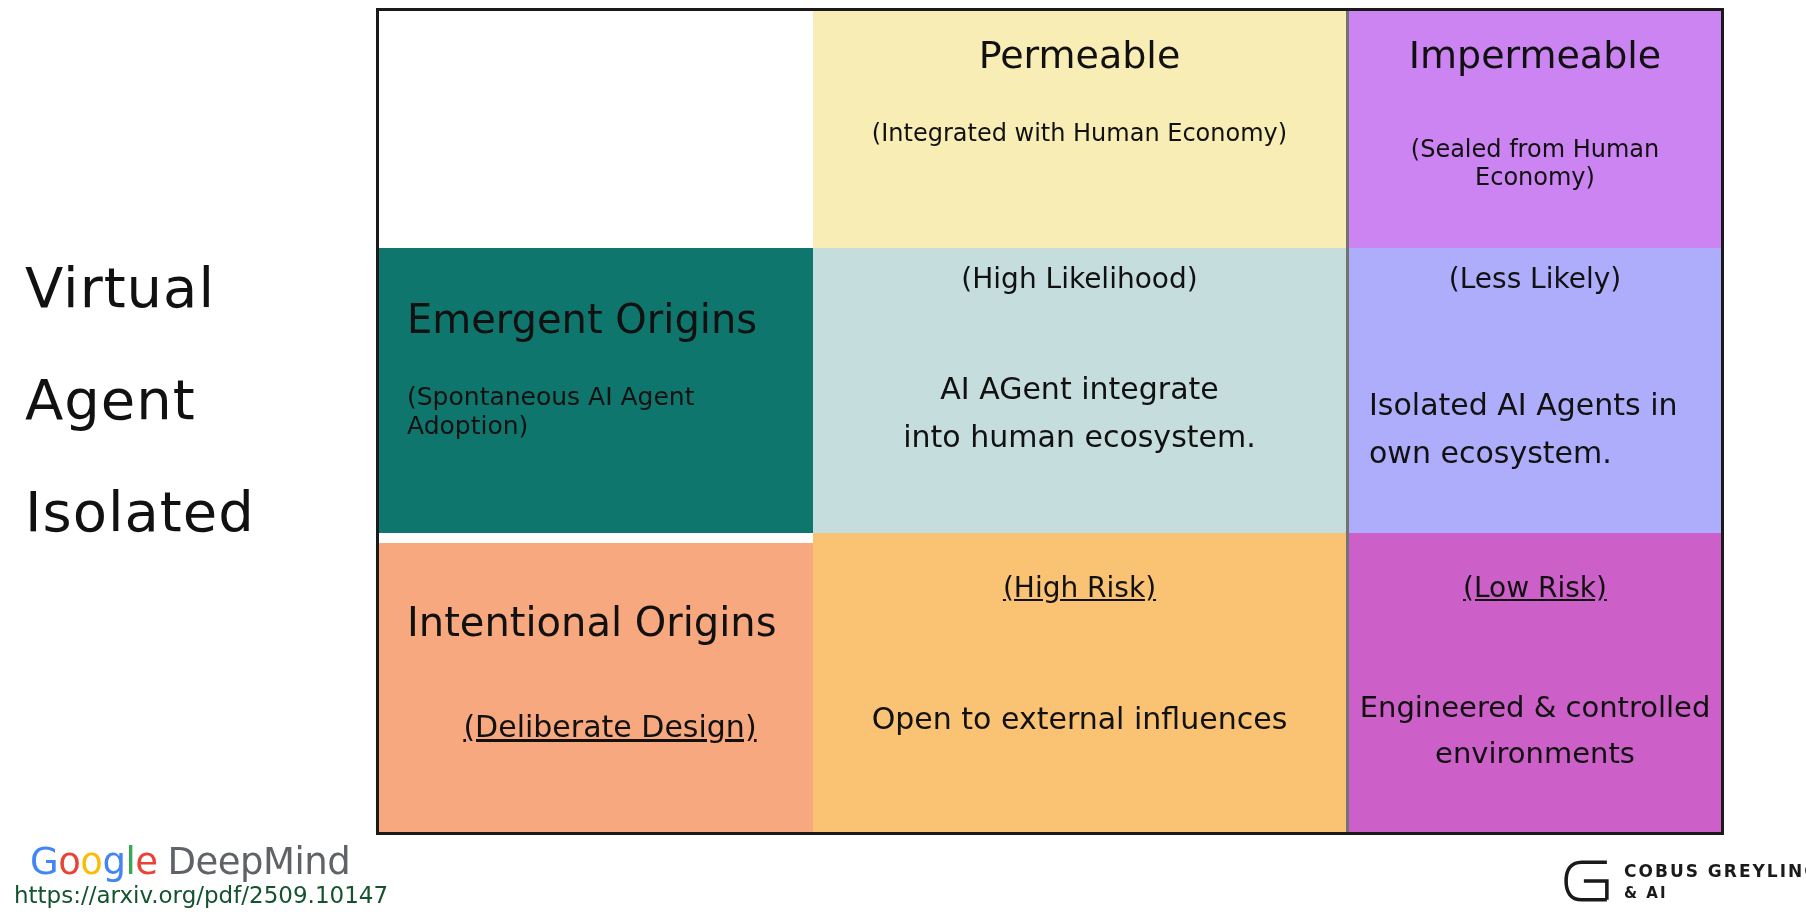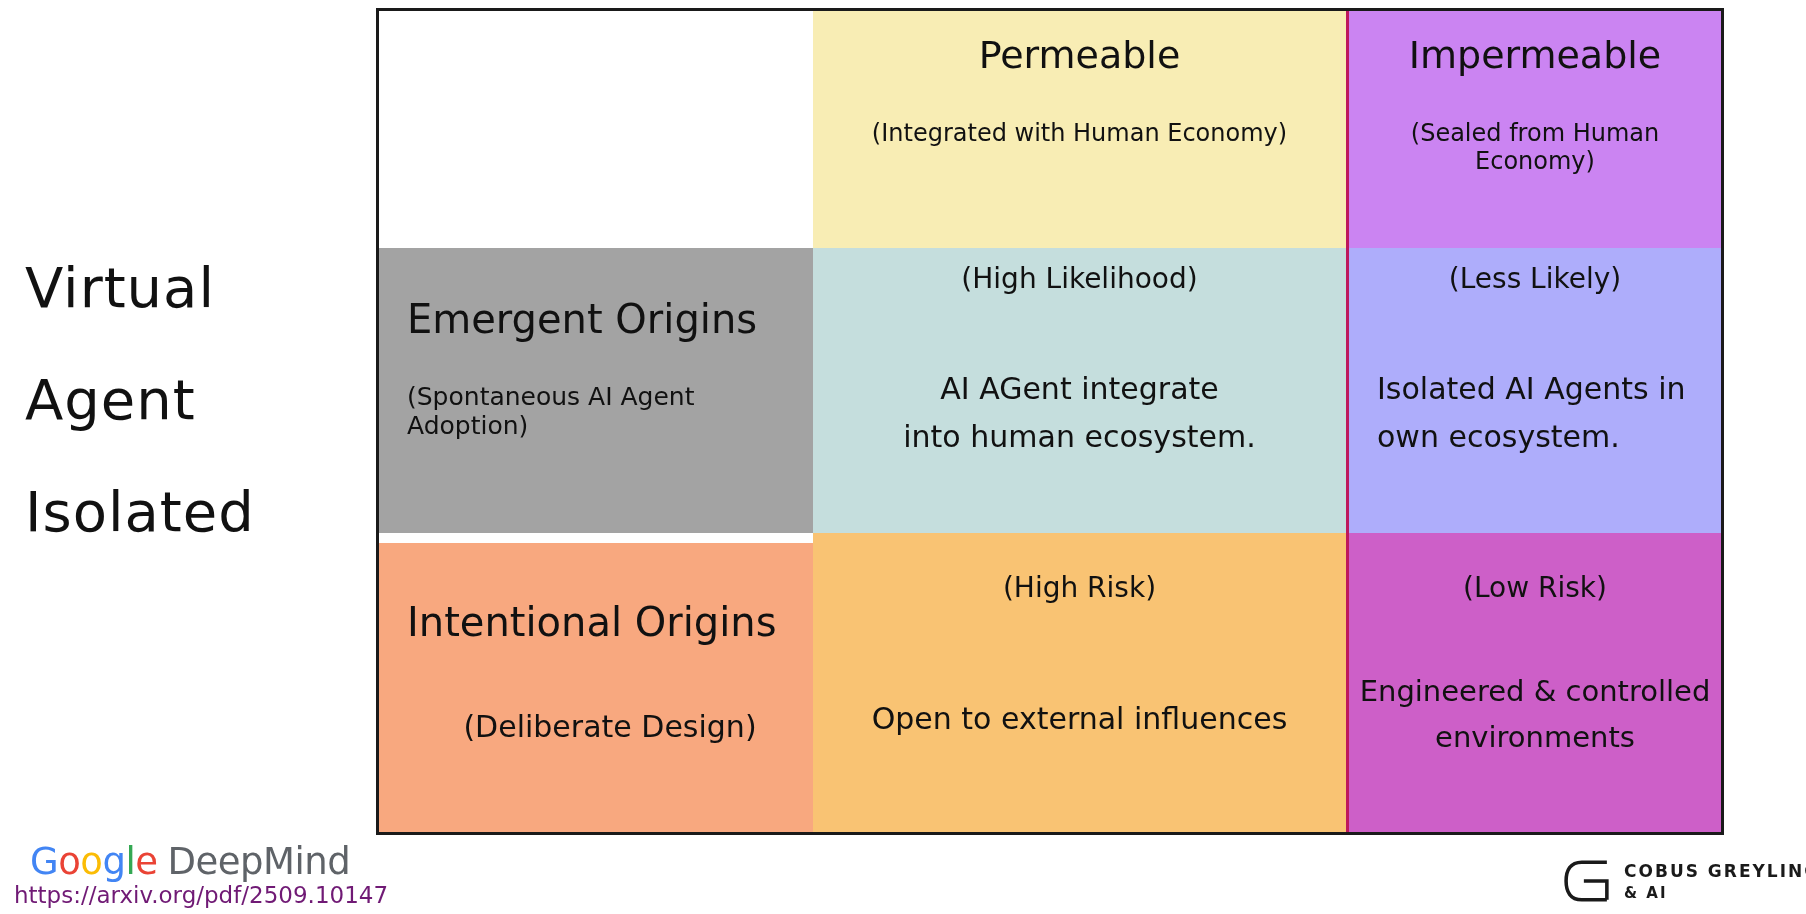--- a/index.html
+++ b/index.html
@@ -9,36 +9,36 @@
   
   .page-title{position:absolute;left:25px;top:232px;font-size:56px;line-height:112px;
               color:#111111;letter-spacing:1px;}
 
   
   .grid{position:absolute;left:376px;top:8px;width:1348px;height:827px;
         border:3px solid #1a1a1a;box-sizing:border-box;background:#ffffff;
         display:grid;grid-template-columns:434px 533px 1fr;grid-template-rows:237px 285px 1fr;}
   .cell{position:relative;box-sizing:border-box;display:flex;flex-direction:column;
         align-items:center;text-align:center;}
-  .cell.col3{border-left:3px solid #be185d;}
+  .cell.col3{border-left:3px solid #737373;gap:16px;}
   .cell-title{font-size:38px;margin-top:22px;}
   .cell-sub{font-size:24px;margin-top:42px;}
   .origin-title{font-size:40px;margin-top:48px;}
   .origin-sub{font-size:25px;margin-top:40px;}
   .cell-label{font-size:28px;margin-top:14px;}
   .cell-body{font-size:30px;line-height:48px;margin-top:70px;}
-  .cell-risk-label{font-size:28px;margin-top:38px;}
+  .cell-risk-label{font-size:28px;margin-top:38px;text-decoration:underline;}
   .cell-risk-body{font-size:30px;line-height:46px;margin-top:92px;}
   .left-align{align-items:flex-start;text-align:left;padding-left:28px;}
 
   
   .gdm{position:absolute;left:30px;top:840px;font-size:37px;font-weight:500;
        letter-spacing:-0.5px;white-space:nowrap;}
   .gdm .dm{color:#5f6368;margin-left:10px;font-weight:400;}
-  .arxiv{position:absolute;left:14px;top:882px;font-size:23px;color:#701a75;text-align:center;}
+  .arxiv{position:absolute;left:14px;top:882px;font-size:23px;color:#14532d;text-align:center;}
 
   
   .cobus{position:absolute;left:1562px;top:858px;display:flex;align-items:center;}
   .cobus svg{display:block;}
   .cobus-text{margin-left:12px;color:#1a1a1a;}
   .cobus-line1{font-size:17px;font-weight:bold;letter-spacing:2px;white-space:nowrap;}
   .cobus-line2{font-size:15px;font-weight:bold;letter-spacing:2px;margin-top:3px;}
 </style>
 </head>
 <body>
@@ -58,36 +58,36 @@
     <div class="cell" style="background: rgb(248, 237, 180);">
       <div class="cell-title">Permeable</div>
       <div class="cell-sub">(Integrated with Human Economy)</div>
     </div>
 
     <div class="cell col3" style="background: rgb(203, 132, 242);">
       <div class="cell-title">Impermeable</div>
       <div class="cell-sub">(Sealed from Human Economy)</div>
     </div>
 
-    <div class="cell left-align" style="background: #a3a3a3; padding-left: 28px;">
+    <div class="cell left-align" style="background: #0f766e; padding-left: 28px;">
       <div class="origin-title">Emergent Origins</div>
       <div class="origin-sub">(Spontaneous AI Agent Adoption)</div>
     </div>
 
     <div class="cell" style="background: rgb(197, 222, 221);">
       <div class="cell-label">(High Likelihood)</div>
       <div class="cell-body">
         <div>AI AGent integrate</div>
         <div>into human ecosystem.</div>
       </div>
     </div>
 
     <div class="cell col3" style="background: rgb(174, 173, 251);">
       <div class="cell-label">(Less Likely)</div>
-      <div class="cell-body left-align" style="align-self:flex-start;text-align:left;padding-left:28px;">
+      <div class="cell-body left-align" style="align-self:flex-start;text-align:left;padding-left:20px;">
         <div>Isolated AI Agents in</div>
         <div>own ecosystem.</div>
       </div>
     </div>
 
     <div class="cell left-align" style="background: rgb(248, 168, 127); margin-top: 10px;">
       <div class="origin-title" style="margin-top:56px;">Intentional Origins</div>
       <div class="cell-risk-label" style="align-self:center;margin-top:64px;font-size:30px;">(Deliberate Design)</div>
     </div>
 

